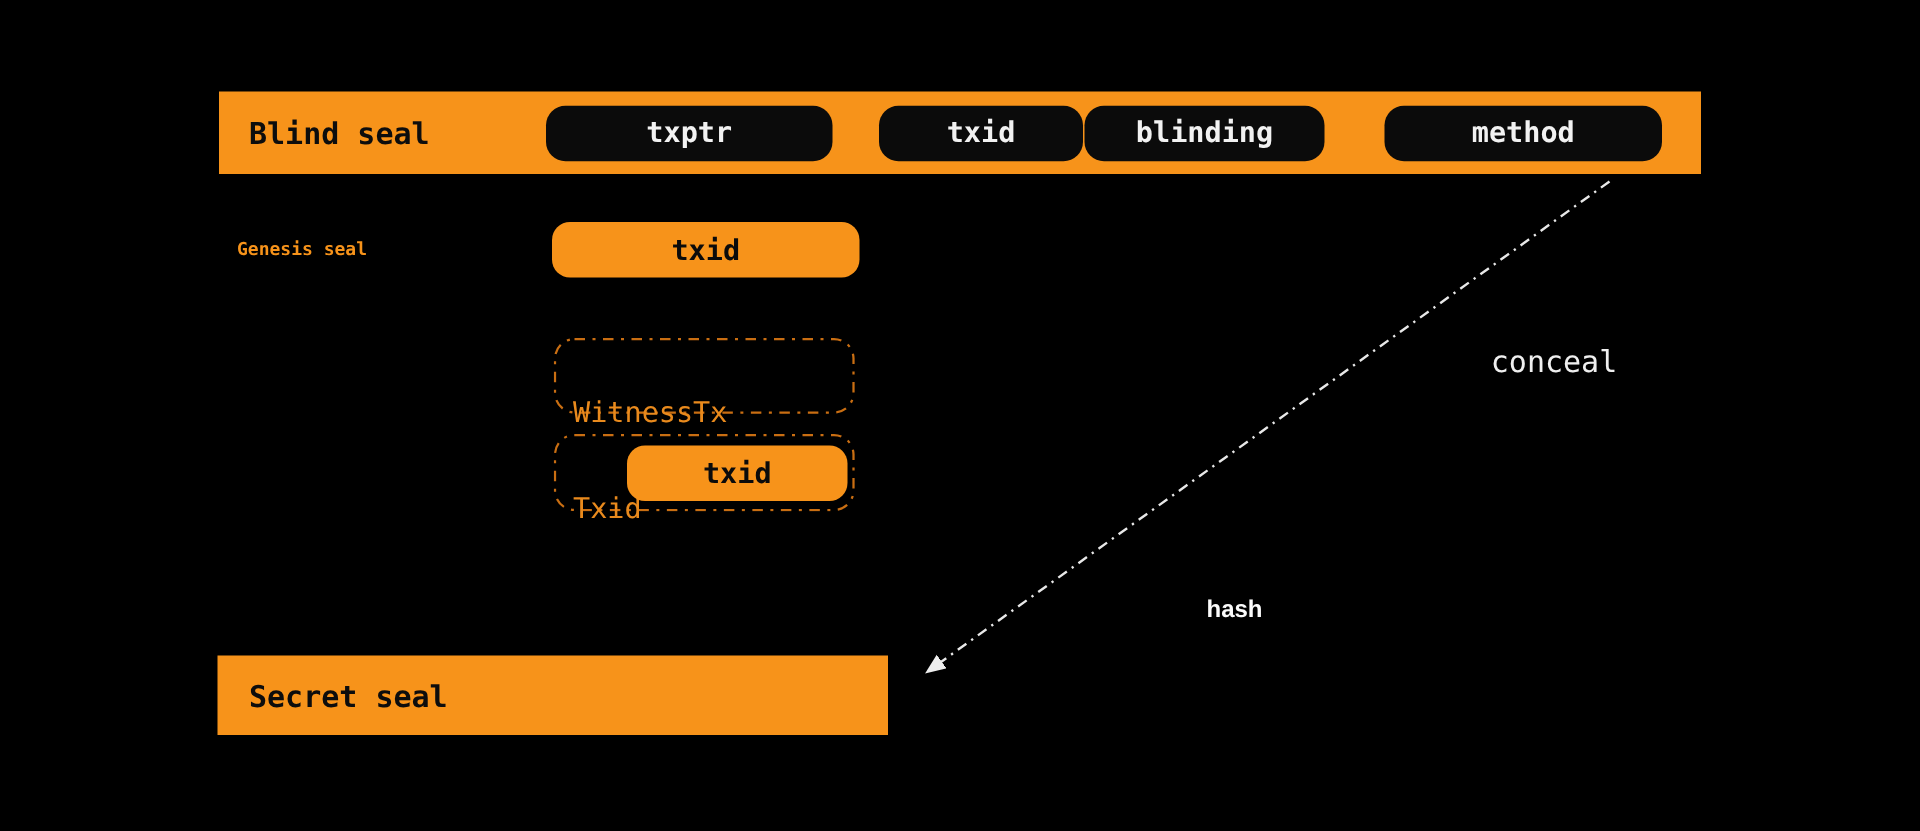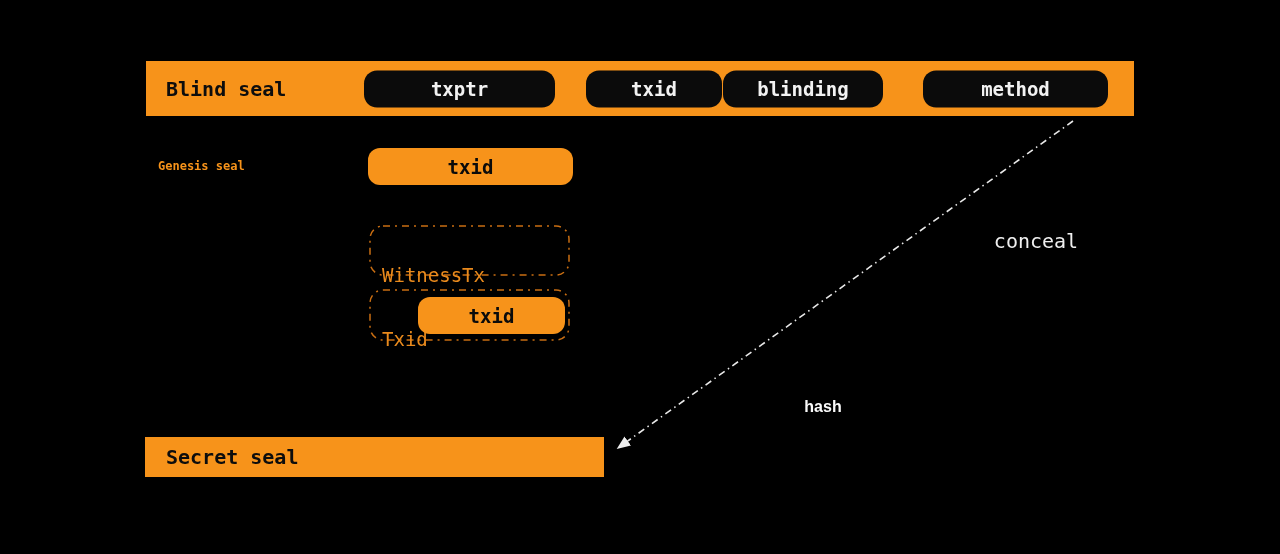--- a/index.html
+++ b/index.html
@@ -130,20 +130,20 @@
   </div>
 
   <div class="dashed-box" style="left:369px; top:289px; width:201px; height:52px;">
     <svg class="border-rect" width="201" height="52">
       <rect x="1" y="1" width="199" height="50" rx="13" fill="none" stroke="#c96e12" stroke-width="1.5" stroke-dasharray="7 5 2 5"></rect>
     </svg>
     <span class="inner-label">Txid</span>
     <div class="orange-pill" style="left:49px; top:8px; width:147px; height:37px;">txid</div>
   </div>
 
-  <div class="orange-bar" style="left:145px; top:437px; width:447px; height:40px;padding-left:12px;">
+  <div class="orange-bar" style="left:145px; top:437px; width:447px; height:53px;">
     <span class="bar-label" style="left:21px;">Secret seal</span>
   </div>
 
   <span class="annotation-italic" style="left:1026px; top:241px;">conceal</span>
   <span class="annotation-bold" style="left:823px; top:407px;">hash</span>
 
 </div>
 
 </body></html>

